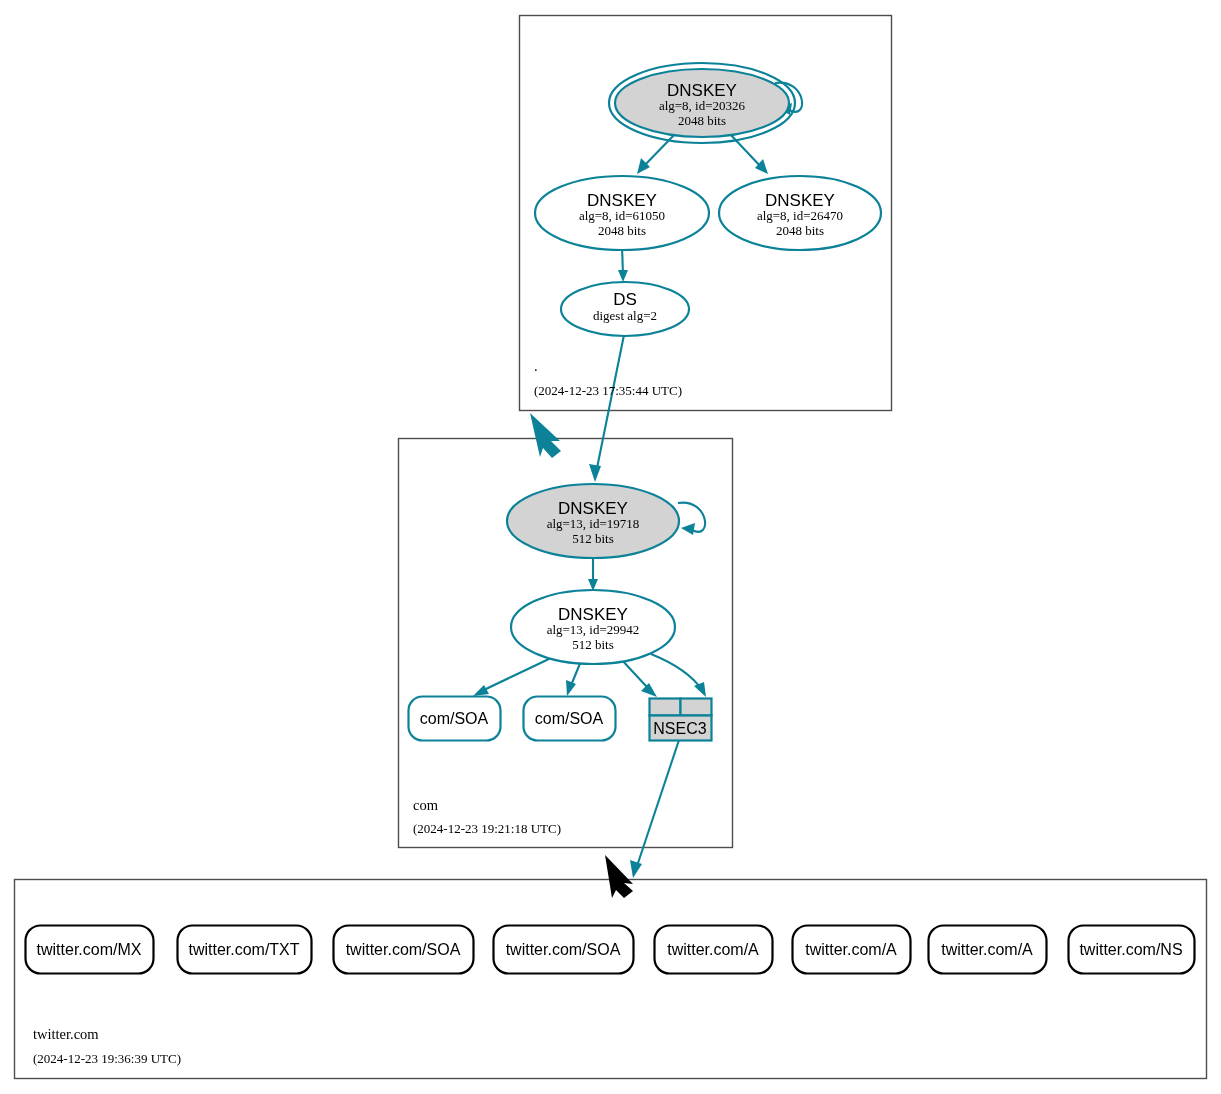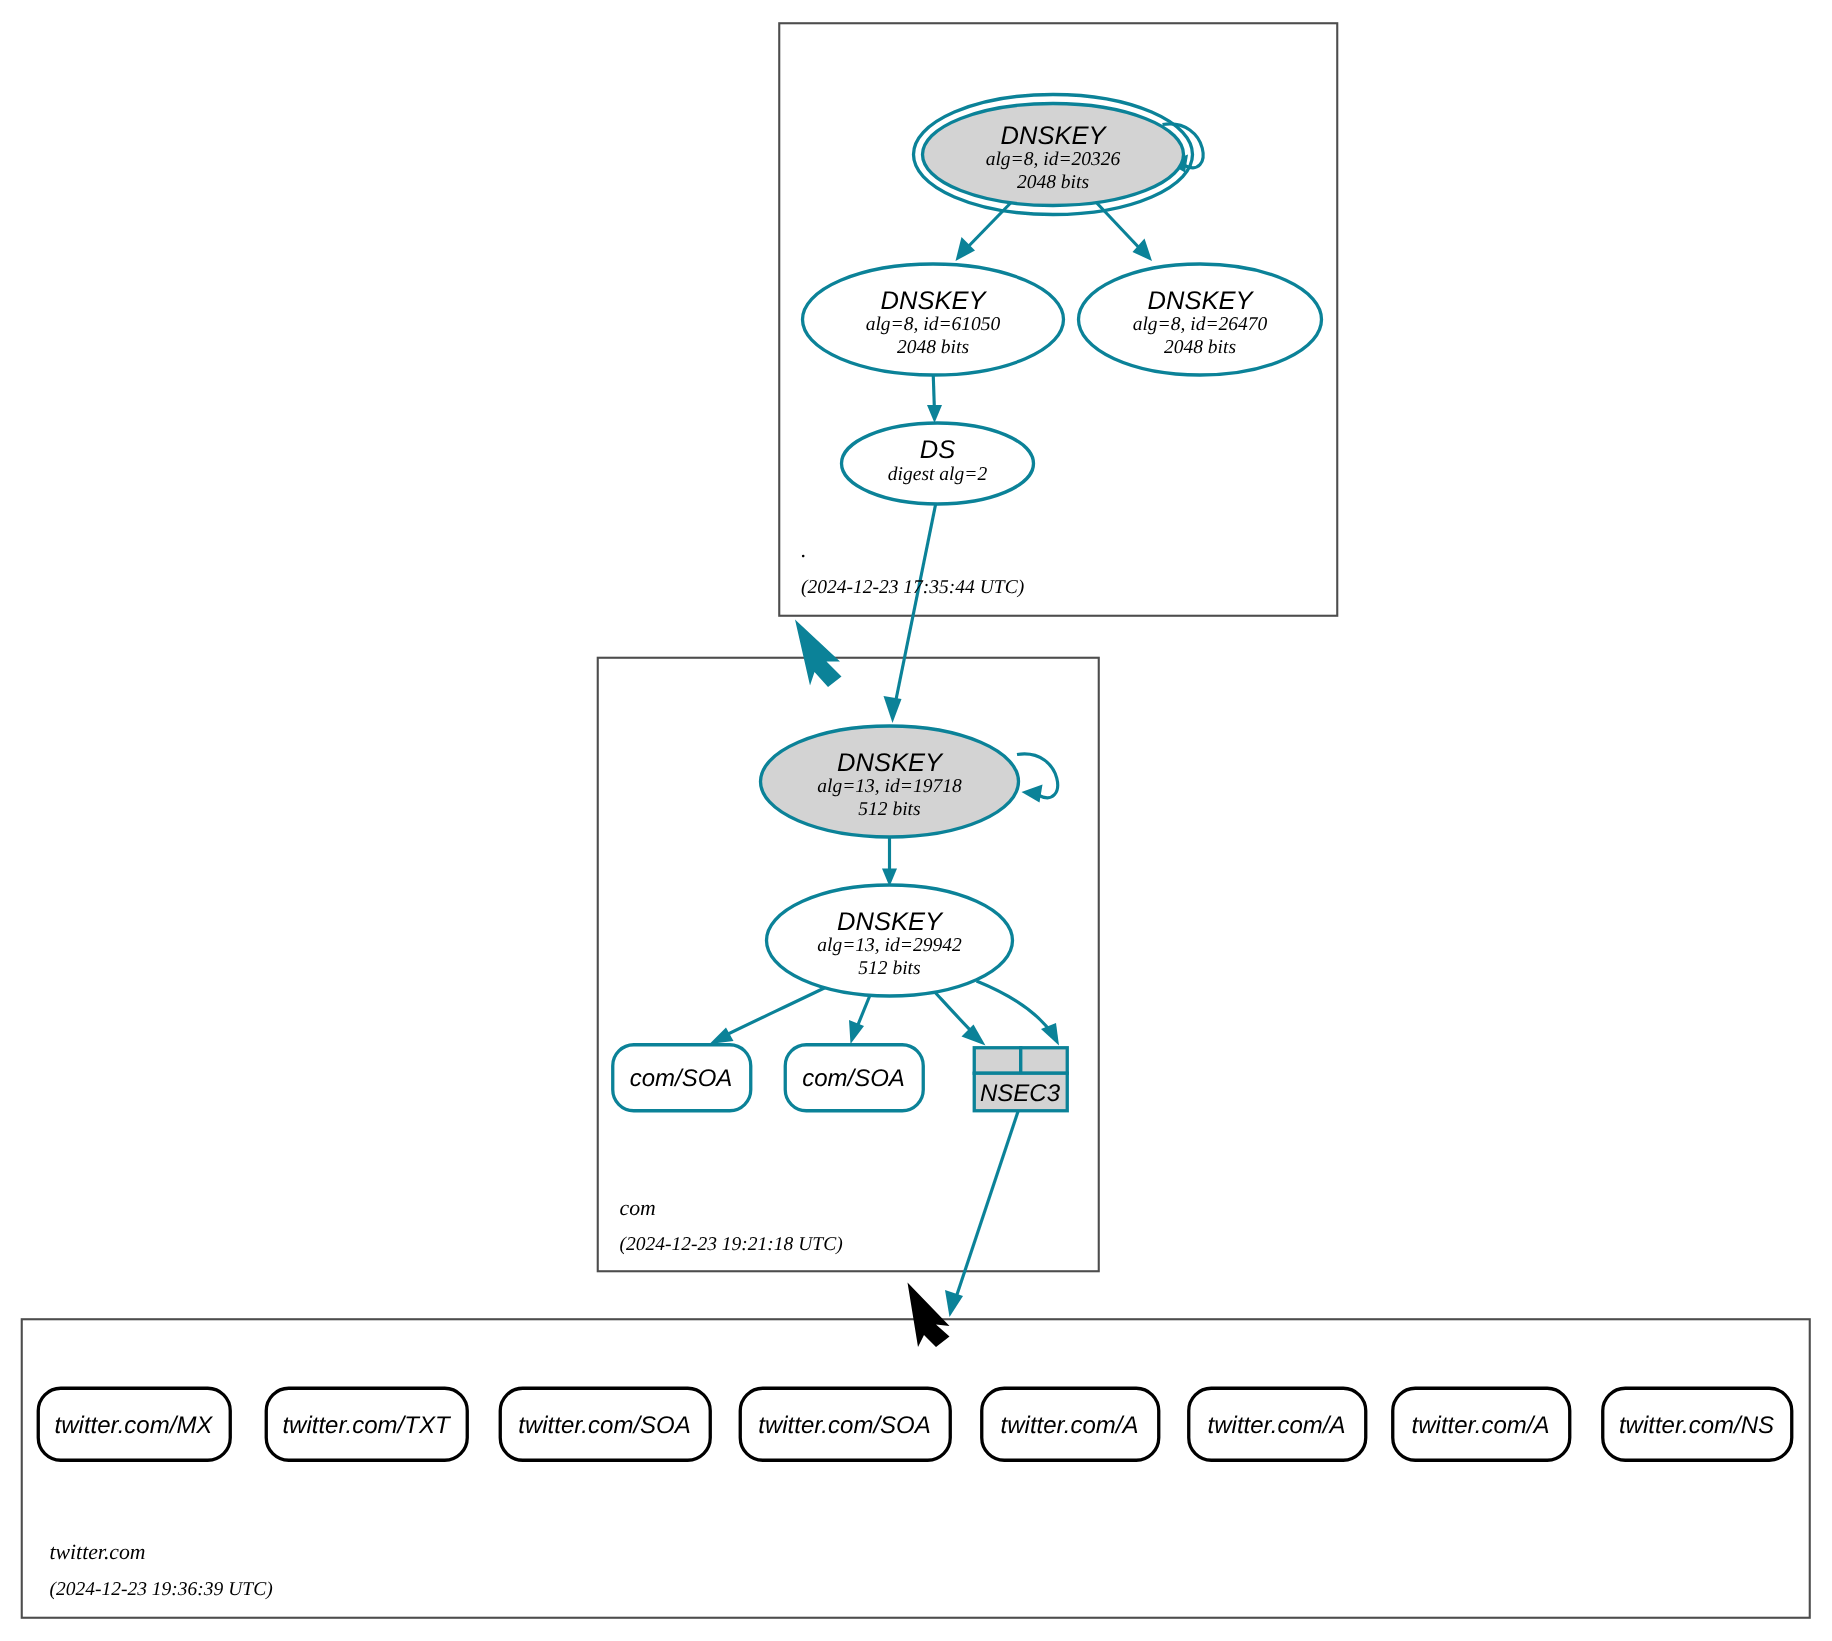--- a/index.html
+++ b/index.html
@@ -1,18 +1,18 @@
 <!DOCTYPE html>
 <html><head>
 <meta charset="utf-8">
 <style>
   html,body{margin:0;padding:0;background:#ffffff;}
   body{width:1221px;height:1094px;position:relative;overflow:hidden;
        font-family:"Liberation Sans", sans-serif;}
-  #stage{position:absolute;left:0;top:0;width:1221px;height:1094px;font-style:italic;}
+  #stage{position:absolute;left:0;top:0;width:1221px;height:1094px;}
   svg.layer{position:absolute;left:0;top:0;width:1221px;height:1094px;overflow:visible;}
   .cluster-rect{fill:#ffffff;stroke:#4d4d4d;stroke-width:1.4;}
   .node-ell{fill:#ffffff;stroke:#0b8298;stroke-width:2.2;}
   .node-ell.secure-fill{fill:#d3d3d3;}
   .node-ell.outer{fill:none;stroke:#0b8298;stroke-width:2.2;}
   .rrset-box{fill:#ffffff;stroke:#000000;stroke-width:2.2;}
   .rrset-box.teal{stroke:#0b8298;}
   .nsec-cell{fill:#d3d3d3;stroke:#0b8298;stroke-width:2.2;}
   .edge{fill:none;stroke:#0b8298;stroke-width:2.1;}
   .edge-head{fill:#0b8298;stroke:none;}

